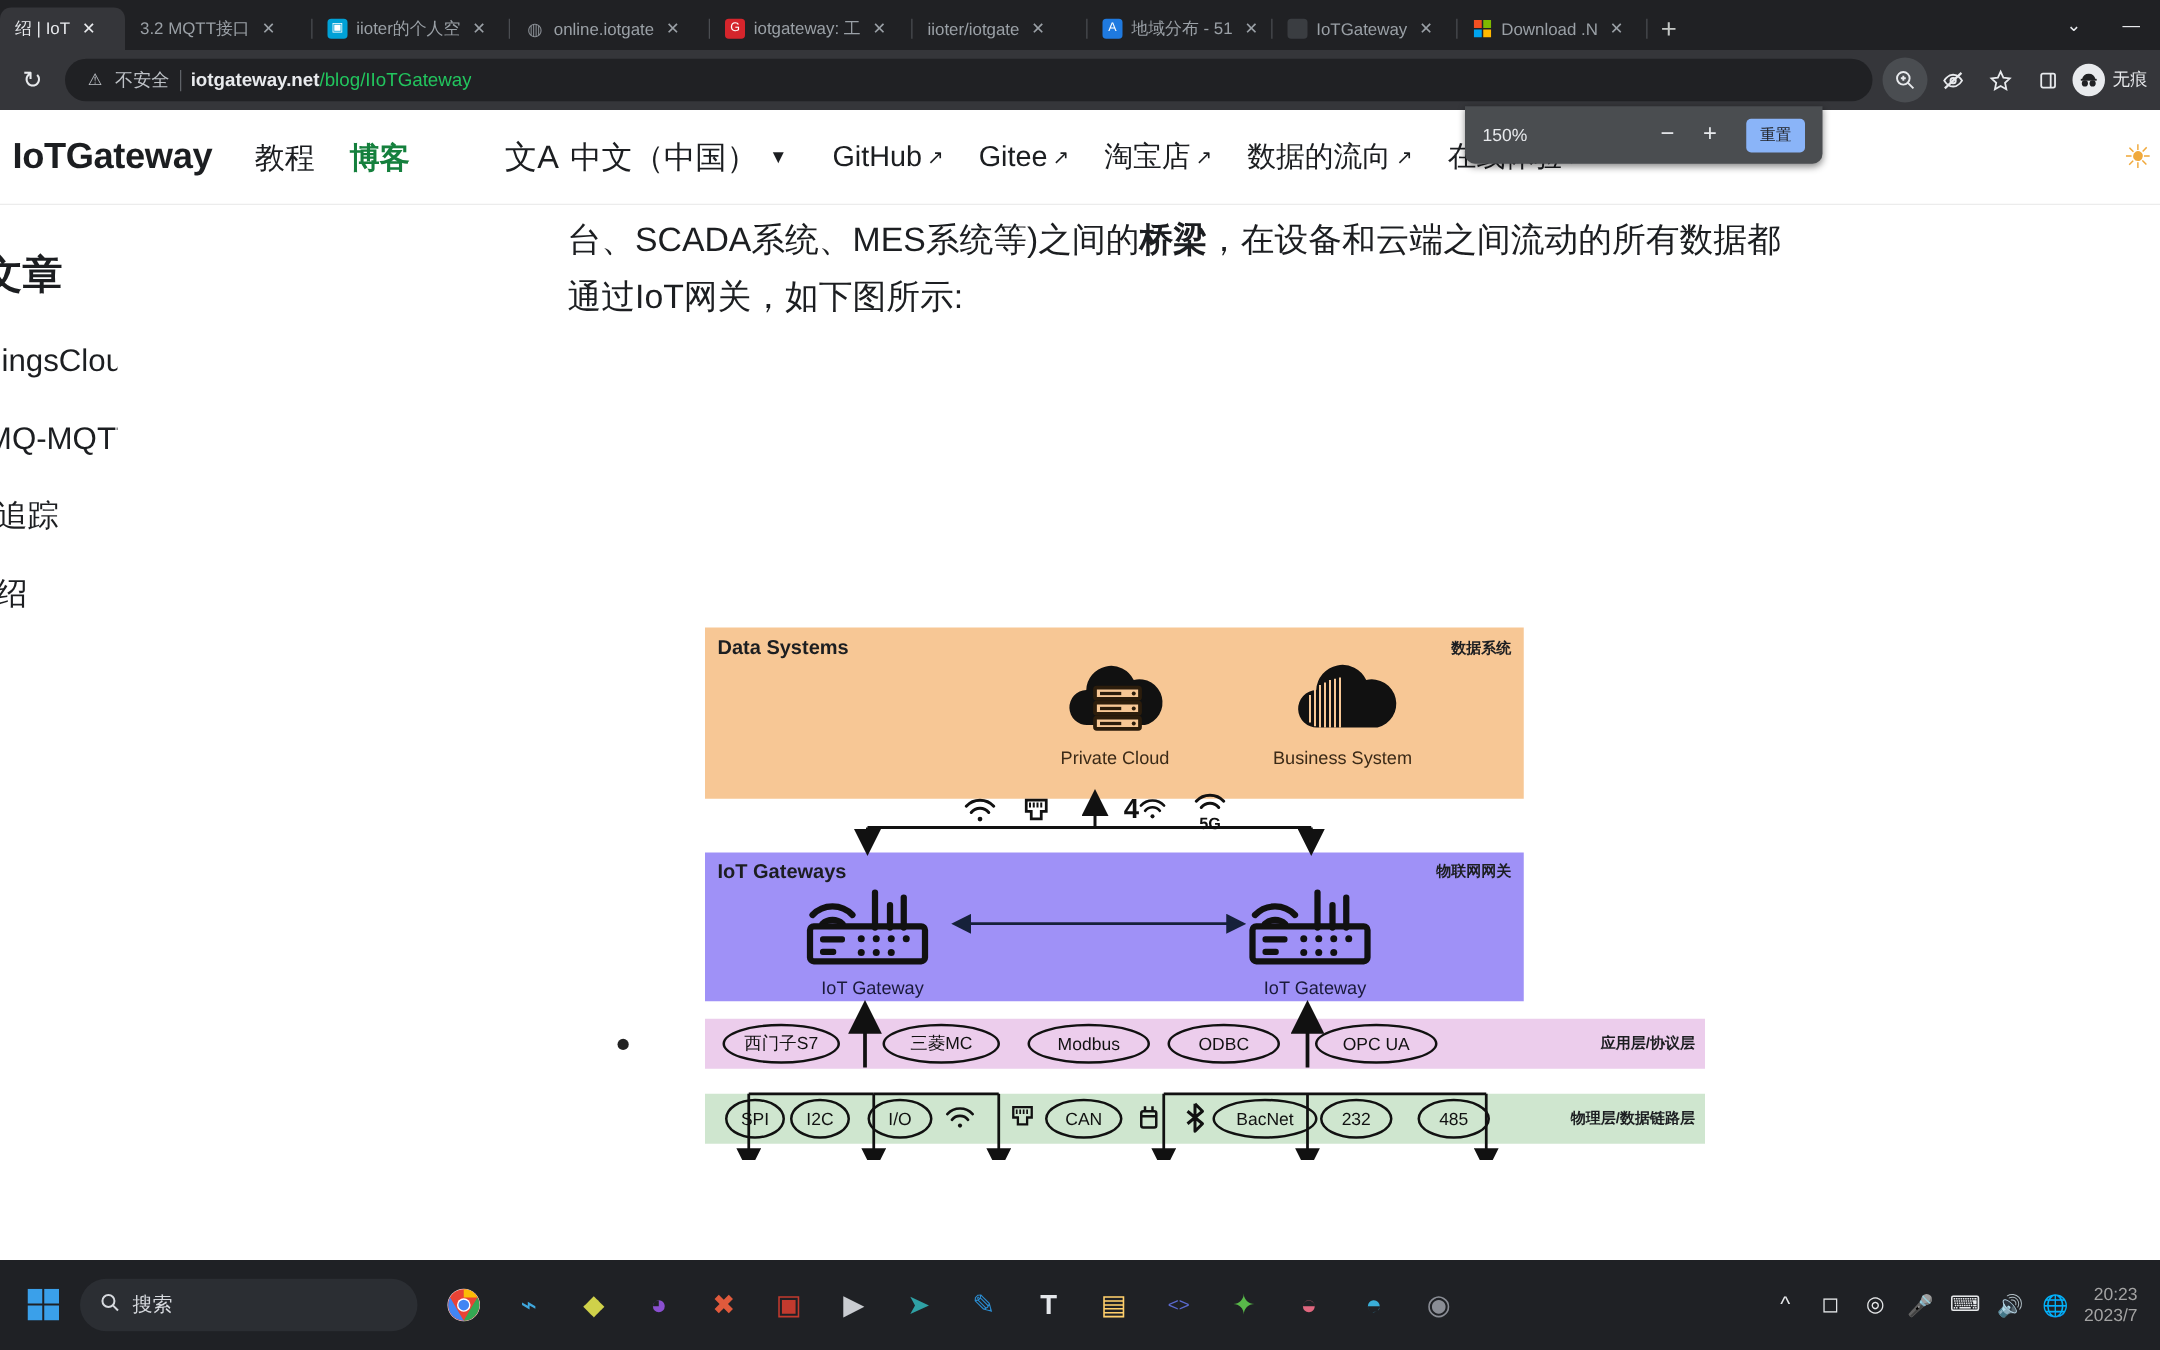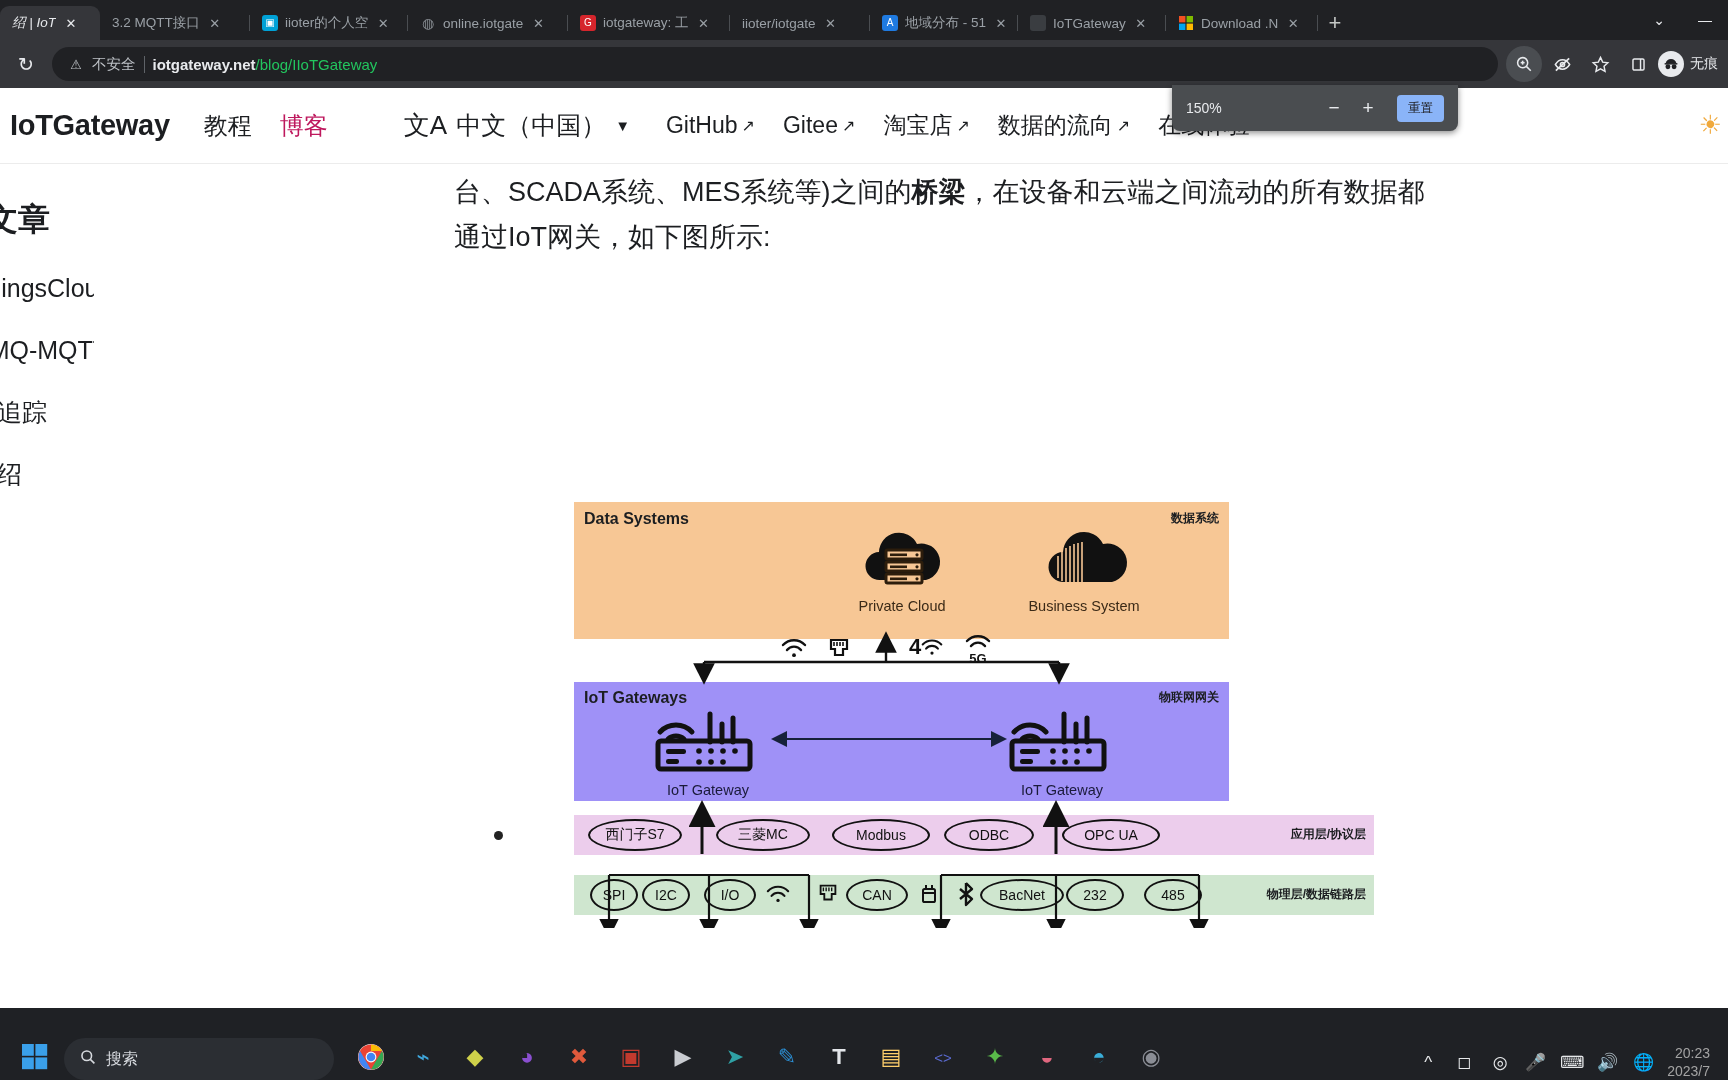--- a/index.html
+++ b/index.html
@@ -16,21 +16,21 @@
   
   .tabstrip {
     height: 40px; background: #202124; display: flex; align-items: flex-end;
     position: relative; padding-left: 0;
   }
   .tab {
     height: 34px; display: flex; align-items: center; gap: 7px;
     padding: 0 8px 0 12px; min-width: 0; position: relative;
     color: #9aa0a6; font-size: 13.5px; flex: 0 0 auto;
   }
-  .tab.active { background: #35363a; border-radius: 9px 9px 0 0; color: #e8eaed; font-style: italic; }
+  .tab.active { background: #35363a; border-radius: 9px 9px 0 0; color: #e8eaed; }
   .tab:not(.active)::after {
     content:""; position:absolute; right:0; top:9px; height:16px; width:1px;
     background:#4a4d51;
   }
   .tab .favicon {
     width: 16px; height: 16px; flex: 0 0 16px; border-radius: 3px;
     display:flex; align-items:center; justify-content:center;
     font-size: 10px; line-height: 1; color: #fff; overflow: hidden;
   }
   .tab .ttl {
@@ -112,21 +112,21 @@
   .sitenav {
     height: 76px; background:#fff; display:flex; align-items:center;
     border-bottom: 1px solid #ececec; padding-left: 10px; gap: 0;
     position: relative;
   }
   .brand { font-size: 29px; font-weight: bold; color:#1c1e21; margin-right: 34px; letter-spacing:-.3px; }
   .navlink {
     font-size: 24px; color:#1c1e21; margin-right: 28px; white-space:nowrap;
     display:flex; align-items:center; gap:4px;
   }
-  .navlink.active { color:#be185d; }
+  .navlink.active { color:#15803d;font-weight:bold; }
   .navlink.small { font-size: 23px; }
   .extico { font-size: 16px; }
   .langsel {
     display:flex; align-items:center; gap:9px; font-size:25px; color:#1c1e21;
     margin-left: 48px; margin-right: 36px; white-space:nowrap;
   }
   .langsel .caret { font-size: 15px; }
   .translate-ico { font-size: 26px; }
   .themebtn { position:absolute; right: 6px; top: 22px; font-size: 26px; color:#f0a93c; }
 
@@ -152,21 +152,21 @@
   }
   .rightcol .toc { font-size: 23px; line-height: 1.62; color:#444; }
   .rightcol .toc .t {
     margin-bottom: 24px; white-space: normal; width: 330px;
   }
   .rightcol .toc .t.active { color:#61b79a; }
   .rightcol .toc .t.sub { padding-left: 26px; }
 
   
   .diagram {
-    position:absolute; left: 480px; top: 338px; width: 800px; height: 562px;
+    position:absolute; left: 470px; top: 338px; width: 800px; height: 562px;
   }
   .band { position:absolute; left:0; width: 655px; }
   .band-title { font-weight: 700; font-size: 16px; color:#1c1e21; }
   .band-title-cn { position:absolute; right: 10px; font-weight:700; font-size:12px; color:#1c1e21; }
 
   .data-band { top: 0; height: 137px; background:#f7c795; }
   .gw-band { top: 180px; height: 119px; background:#9f91f7; }
   .proto-band { top: 313px; width: 800px; height: 40px; background:#eccdec; }
   .phys-band { top: 373px; width: 800px; height: 40px; background:#cfe6cf; }
 
@@ -184,21 +184,21 @@
 
   svg.wires { position:absolute; left:0; top:0; width:800px; height:562px; pointer-events:none; }
 
   .cursor {
     position:absolute; left: 884px; top: 550px; width: 0; height: 0; z-index: 40;
   }
 
   
   .taskbar {
     position:absolute; left:0; bottom:0; width:1728px; height: 72px;
-    background:#1f2125; display:flex; align-items:flex-end; padding: 0 12px;
+    background:#1f2125; display:flex; align-items:center; padding: 0 12px;
   }
   .tb-start { width:46px; height:46px; display:flex; align-items:center; justify-content:center; }
   .searchbox {
     width: 270px; height: 42px; border-radius: 21px; background:#2b2e33;
     display:flex; align-items:center; gap: 10px; padding: 0 16px; margin-left: 6px;
     color:#d6d9de; font-size: 16px;
   }
   .tbicons { display:flex; align-items:center; gap: 6px; margin-left: 14px; }
   .tbi {
     width: 46px; height: 46px; border-radius: 8px; display:flex;

